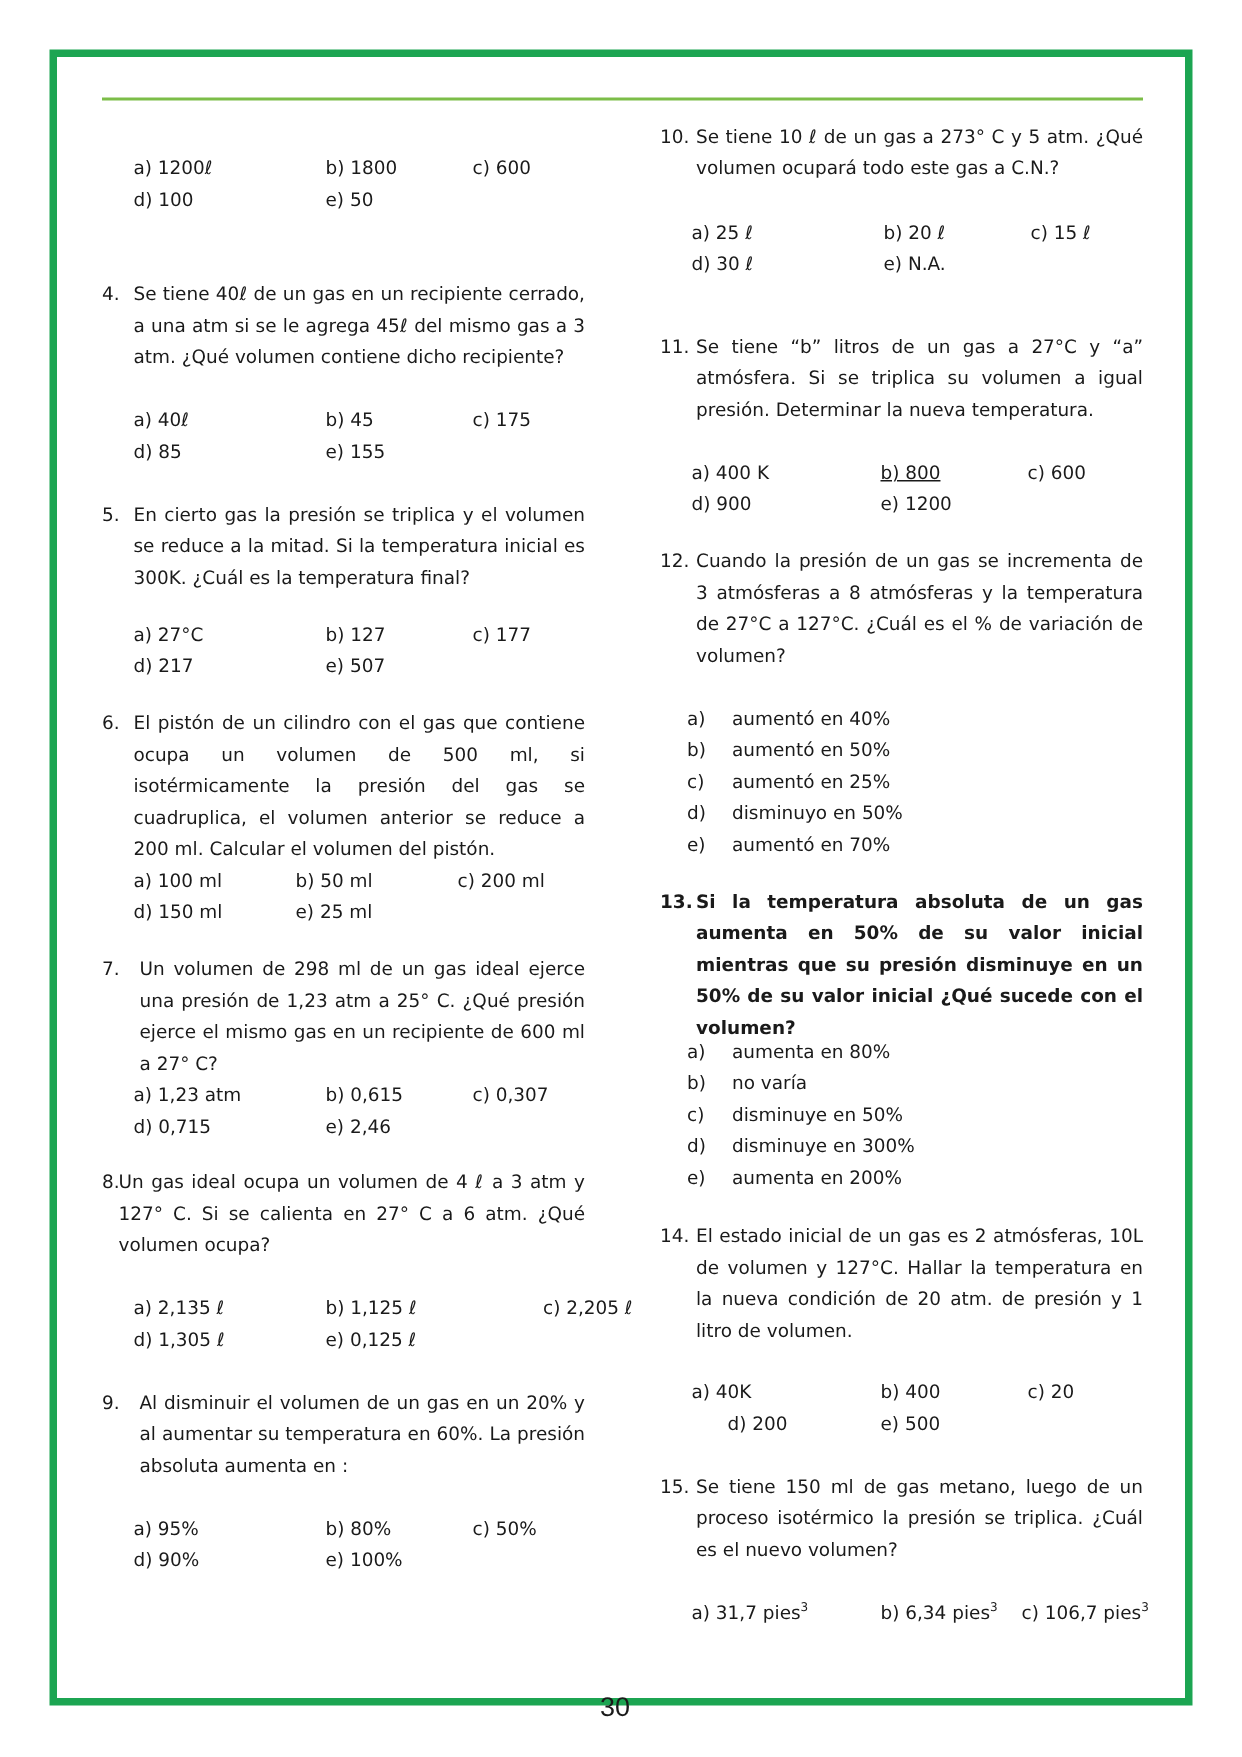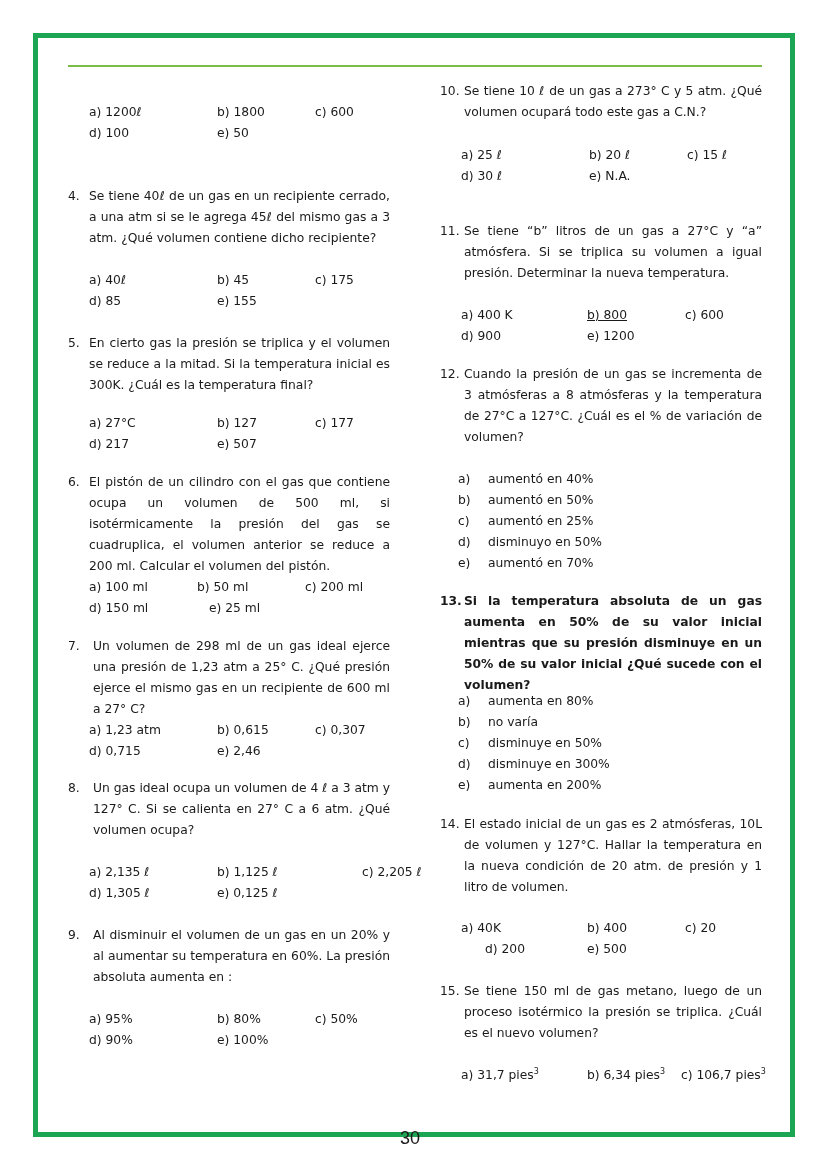--- a/index.html
+++ b/index.html
@@ -65,38 +65,38 @@
 
   <div class="q" style="top:472px;">
     <span class="num">6.</span>
     <div class="stem">El pistón de un cilindro con el gas que contiene ocupa un volumen de 500 ml, si isotérmicamente la presión del gas se cuadruplica, el volumen anterior se reduce a 200 ml. Calcular el volumen del pistón.</div>
   </div>
   <div class="opts" style="top:577px;">
     <span class="opt" style="left:0;top:0;">a) 100 ml</span>
     <span class="opt" style="left:108px;top:0;">b) 50 ml</span>
     <span class="opt" style="left:216px;top:0;">c) 200 ml</span>
     <span class="opt" style="left:0;top:21px;">d) 150 ml</span>
-    <span class="opt" style="left:108px;top:21px;margin-left:12px;">e) 25 ml</span>
+    <span class="opt" style="left:108px;top:21px;">e) 25 ml</span>
   </div>
 
   <div class="q" style="top:636px;">
     <span class="num">7.</span>
     <div class="stem" style="margin-left:25px;">Un volumen de 298 ml de un gas ideal ejerce una presión de 1,23 atm a 25° C. ¿Qué presión ejerce el mismo gas en un recipiente de 600 ml a 27° C?</div>
   </div>
   <div class="opts" style="top:720px;">
     <span class="opt" style="left:0;top:0;">a) 1,23 atm</span>
     <span class="opt" style="left:128px;top:0;">b) 0,615</span>
     <span class="opt" style="left:226px;top:0;">c) 0,307</span>
     <span class="opt" style="left:0;top:21px;">d) 0,715</span>
     <span class="opt" style="left:128px;top:21px;">e) 2,46</span>
   </div>
 
   <div class="q" style="top:778px;">
     <span class="num">8.</span>
-    <div class="stem" style="margin-left:25px;">Un gas ideal ocupa un volumen de 4 ℓ a 3 atm y 127° C. Si se calienta en 27° C a 6 atm. ¿Qué volumen ocupa?</div>
+    <div class="stem" style="margin-left:11px;">Un gas ideal ocupa un volumen de 4 ℓ a 3 atm y 127° C. Si se calienta en 27° C a 6 atm. ¿Qué volumen ocupa?</div>
   </div>
   <div class="opts" style="top:862px;">
     <span class="opt" style="left:0;top:0;">a) 2,135 ℓ</span>
     <span class="opt" style="left:128px;top:0;">b) 1,125 ℓ</span>
     <span class="opt" style="left:226px;top:0;margin-left:47px;">c) 2,205 ℓ</span>
     <span class="opt" style="left:0;top:21px;">d) 1,305 ℓ</span>
     <span class="opt" style="left:128px;top:21px;">e) 0,125 ℓ</span>
   </div>
 
   <div class="q" style="top:925px;">

